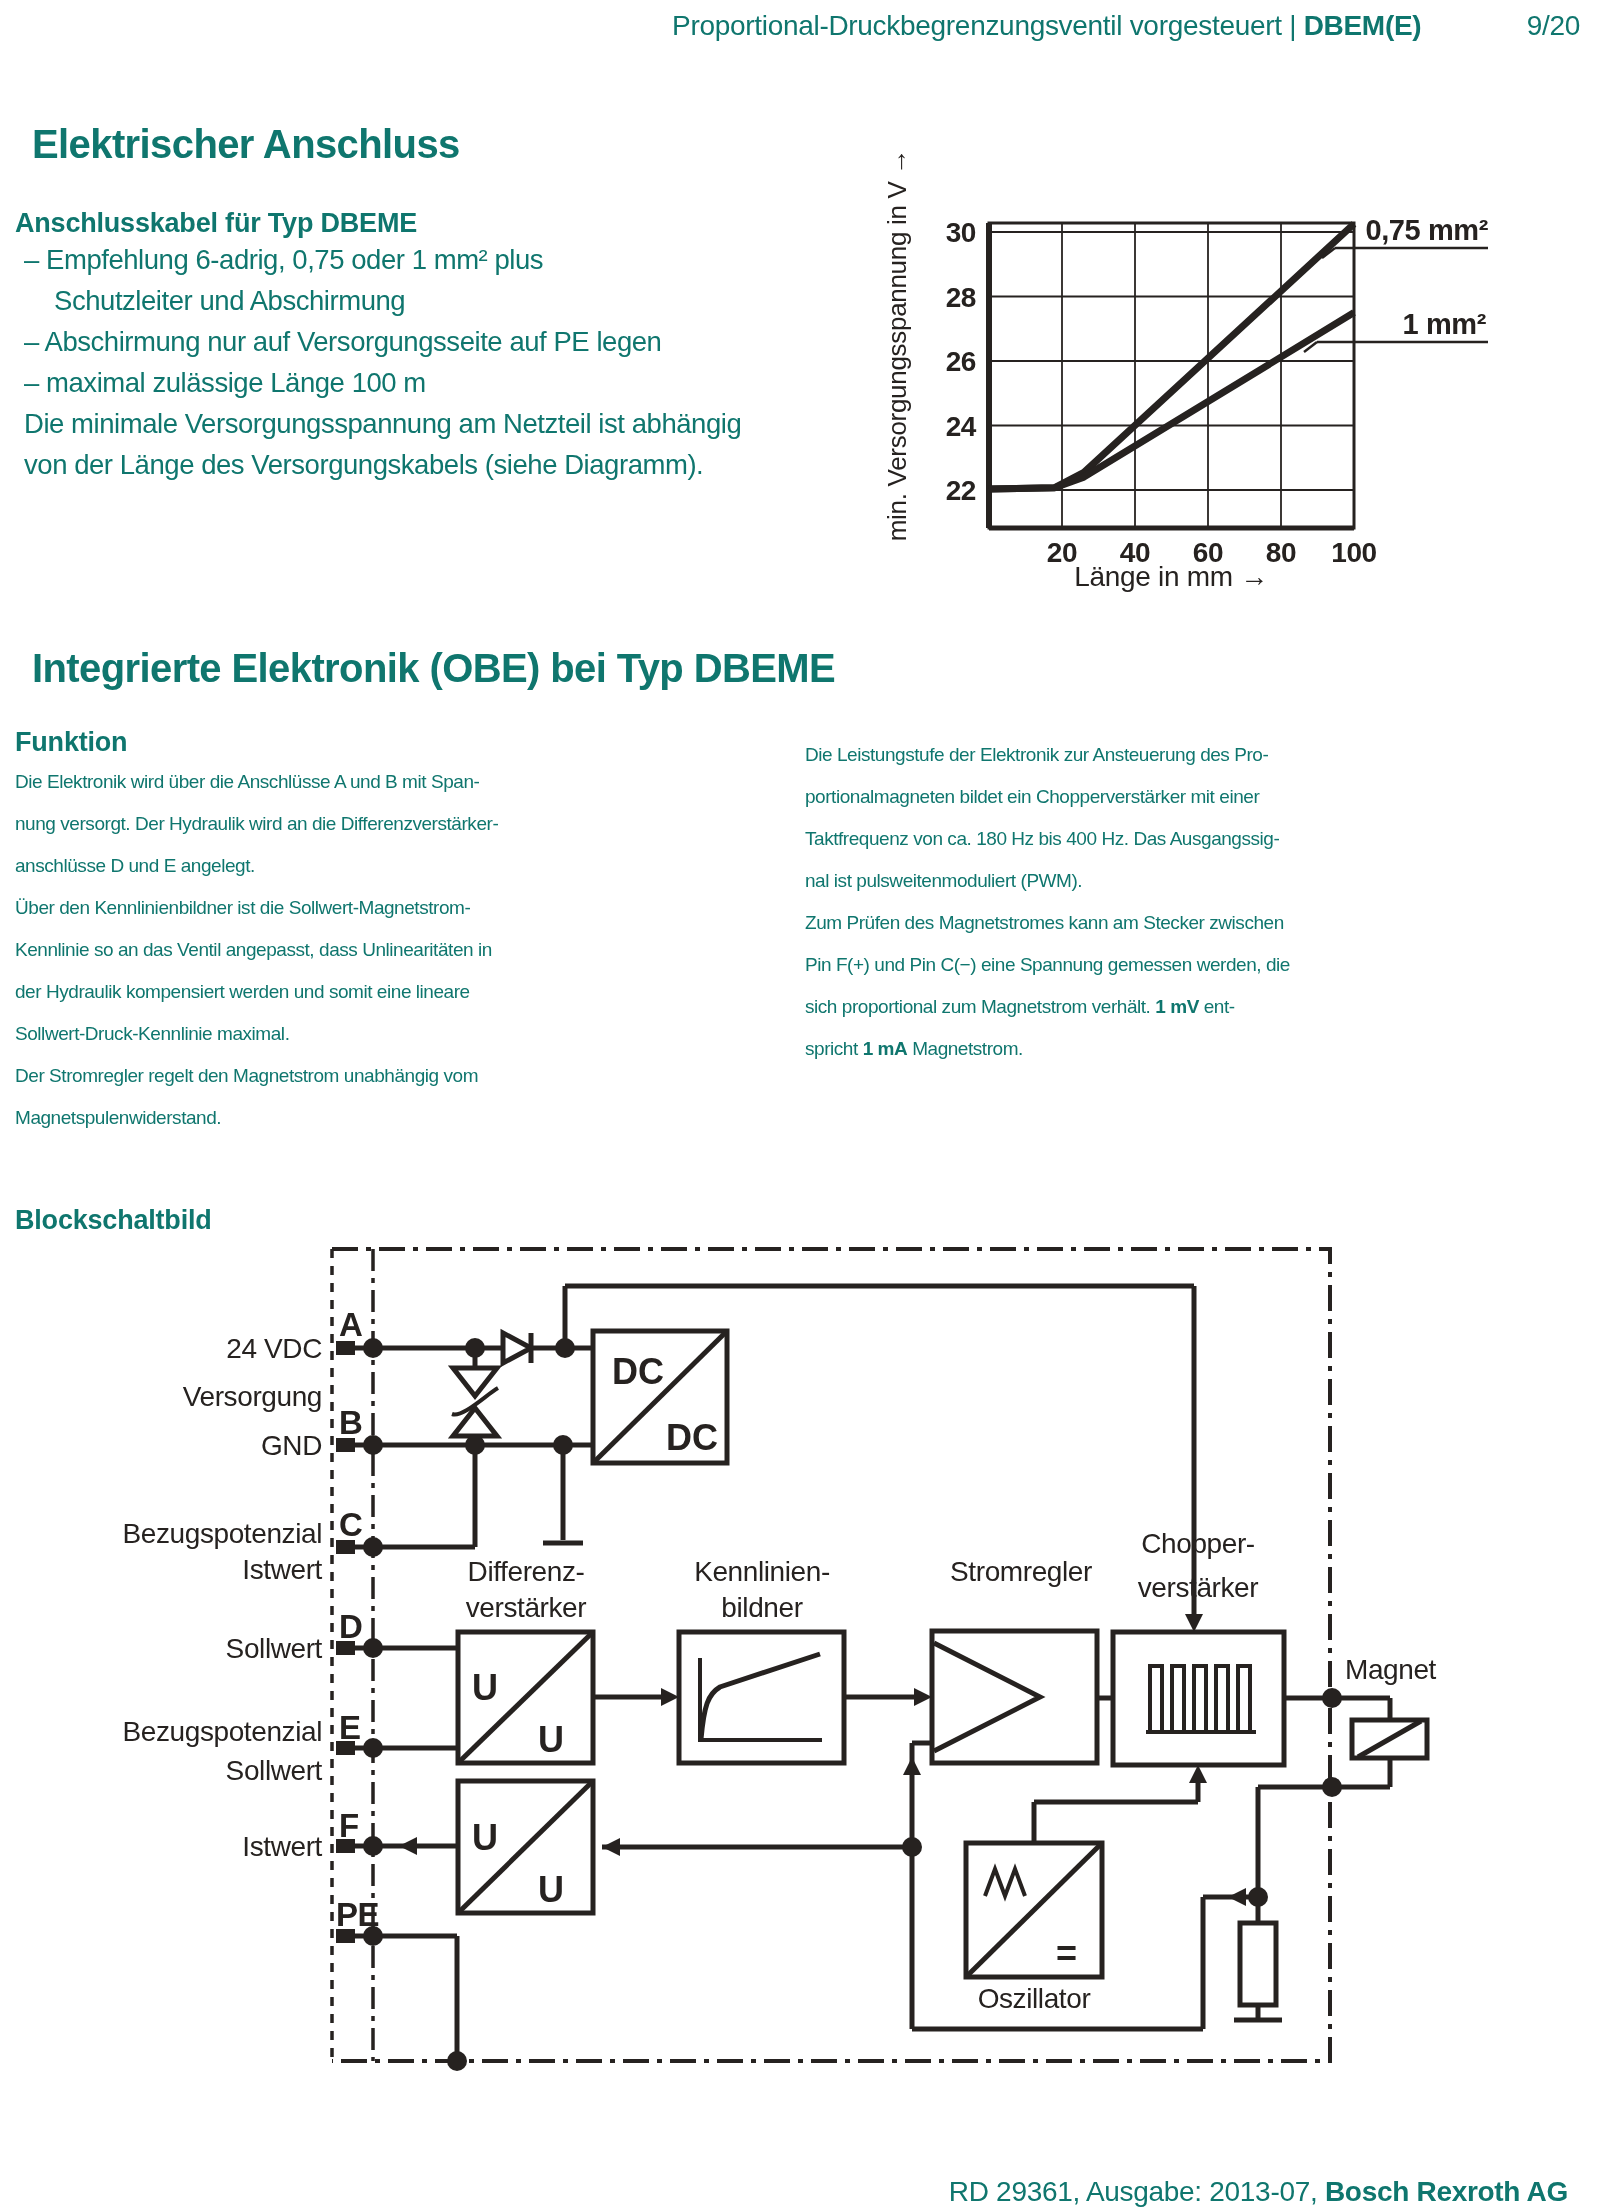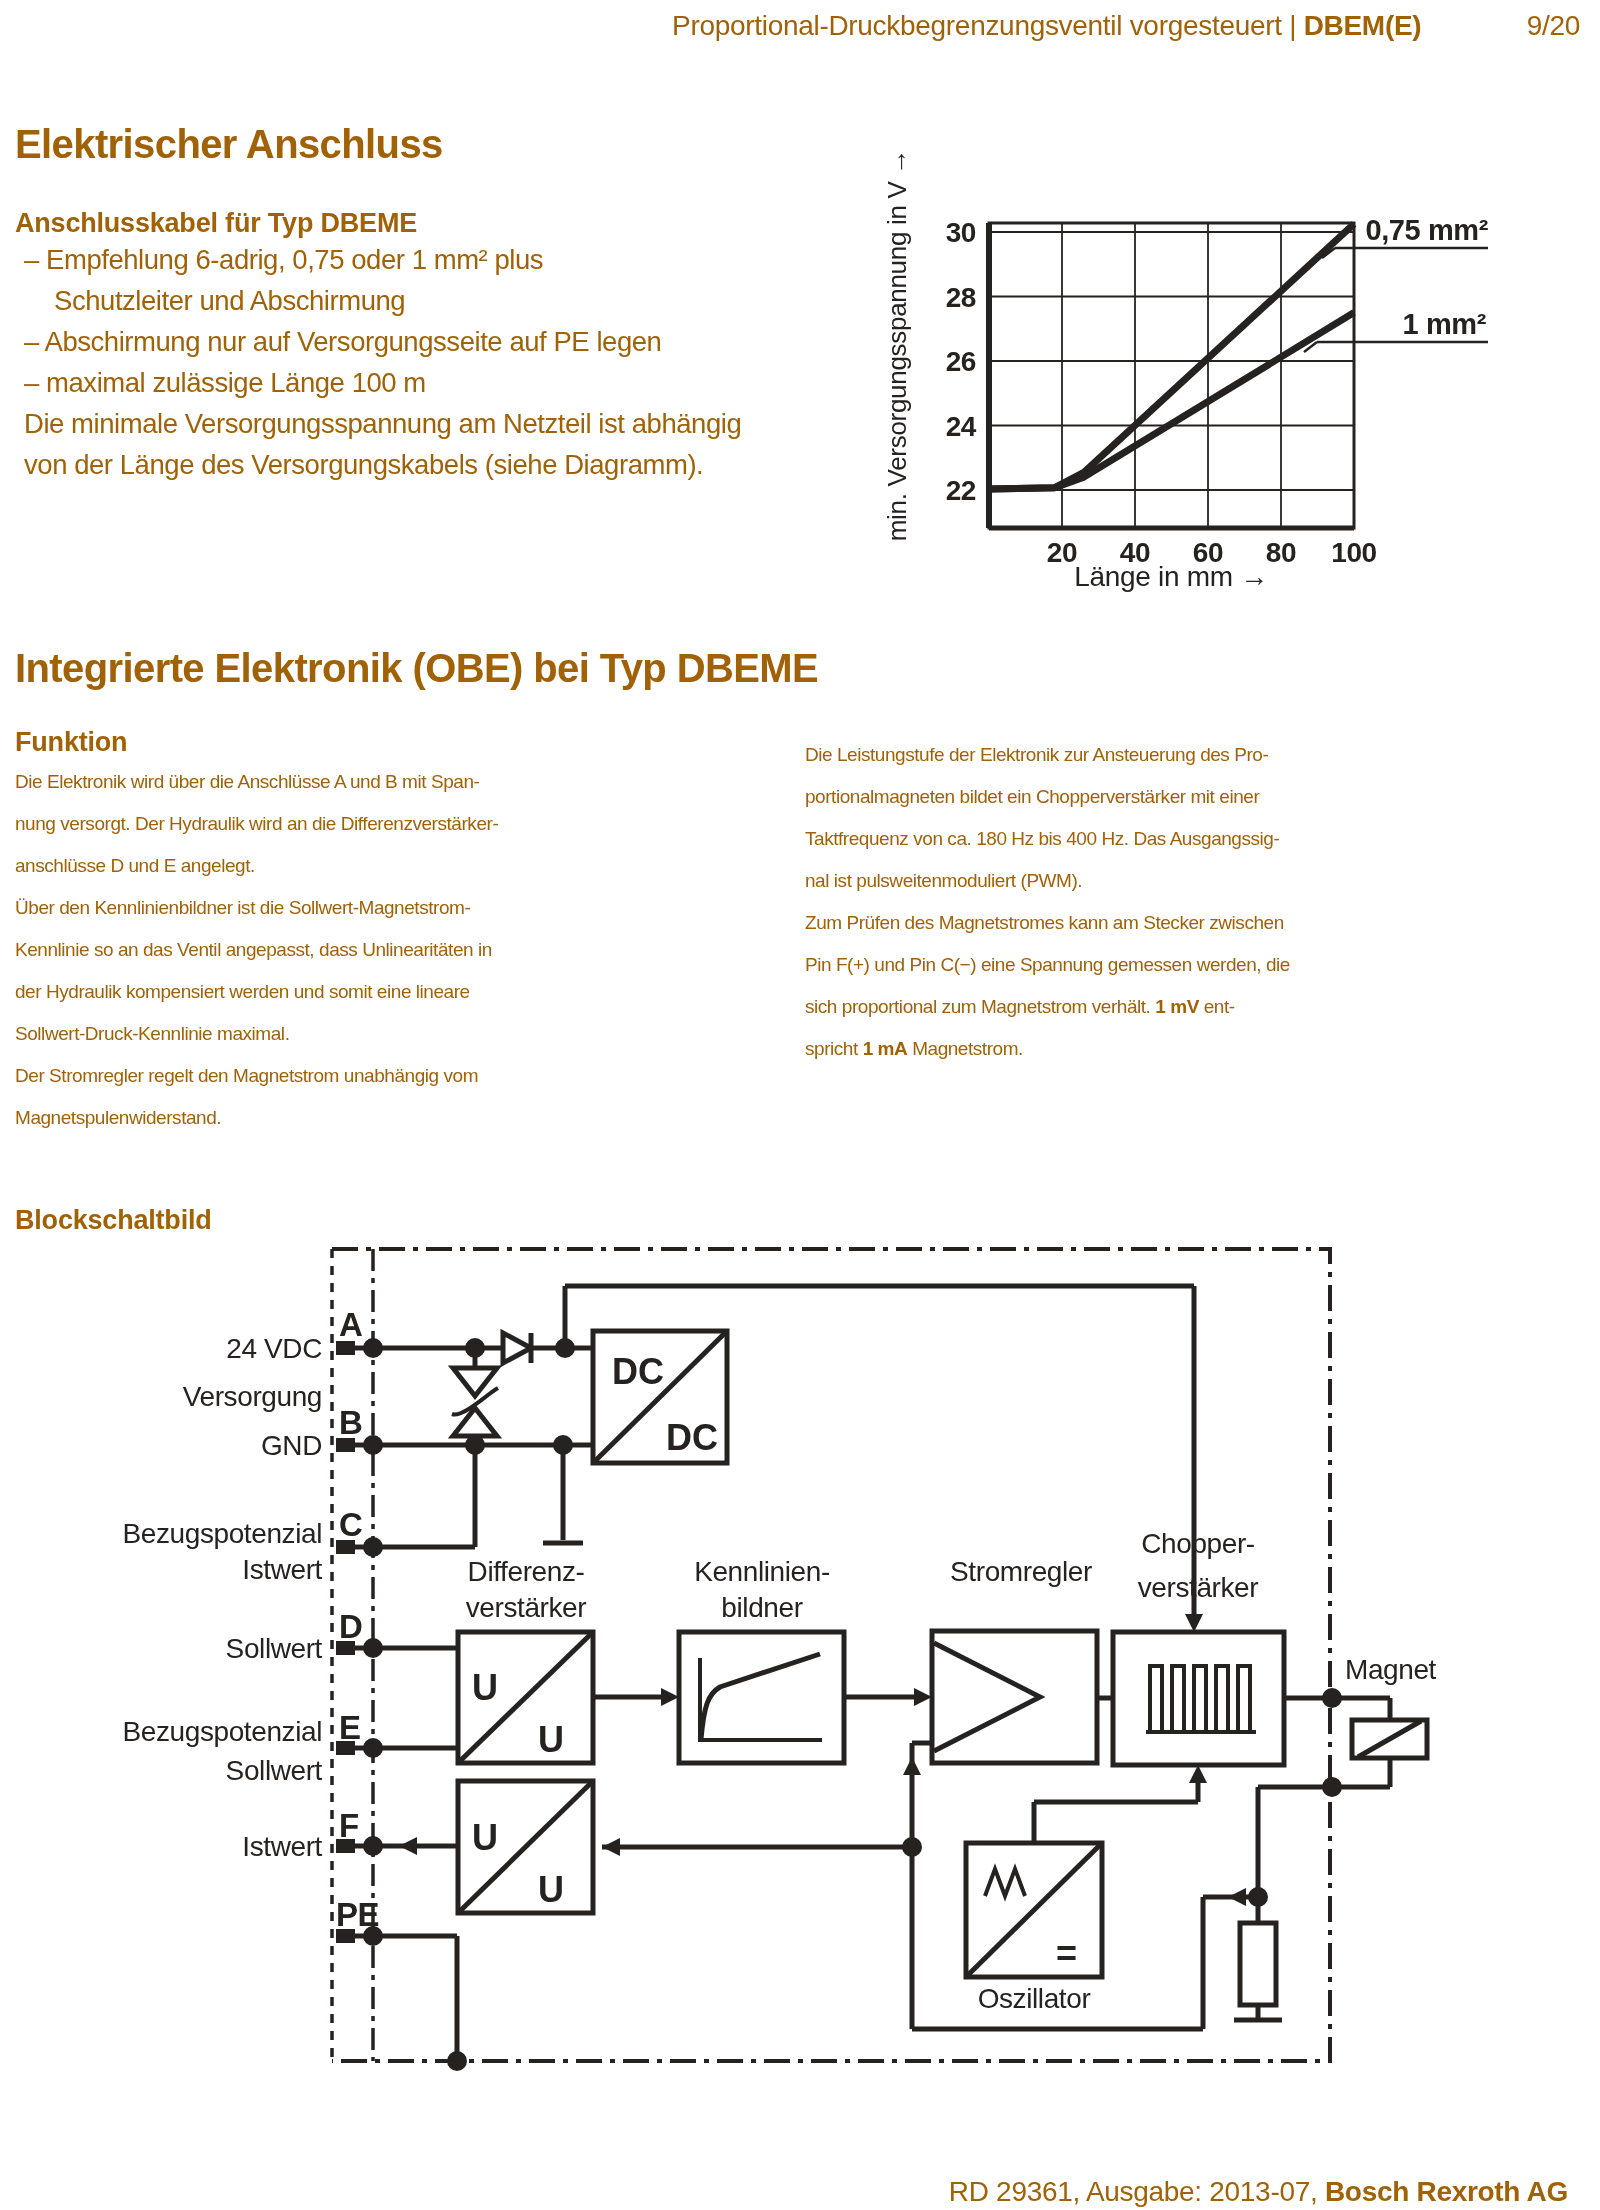--- a/index.html
+++ b/index.html
@@ -1,24 +1,24 @@
 <!DOCTYPE html>
 <html><head>
 <meta charset="utf-8">
 <style>
   html,body{margin:0;padding:0;background:#e8e8e8;}
   .page{
     position:relative;width:1600px;height:2210px;background:#ffffff;
-    font-family:"Liberation Sans",sans-serif;color:#a16207;overflow:hidden;
+    font-family:"Liberation Sans",sans-serif;color:#0f766e;overflow:hidden;
     margin:0 auto;
   }
   .abs{position:absolute;}
   .hdr{font-size:28px;letter-spacing:-0.3px;white-space:nowrap;}
   .hdr .bold{font-weight:700;}
-  .h1{font-size:40px;font-weight:700;letter-spacing:-0.6px;white-space:nowrap;}
+  .h1{font-size:40px;font-weight:700;letter-spacing:-0.6px;white-space:nowrap;margin-left:17px;}
   .h2{font-size:27px;font-weight:700;letter-spacing:-0.2px;white-space:nowrap;}
   .bodytext{font-size:27.5px;line-height:41px;letter-spacing:-0.45px;white-space:nowrap;}
   .bodytext .line{height:41px;}
   .bodytext .line.indent{padding-left:30px;}
   .bodycol{font-size:19px;line-height:42px;letter-spacing:-0.45px;white-space:nowrap;}
   .bodycol .line{height:42px;}
   .b{font-weight:700;}
   .footer{font-size:28px;letter-spacing:-0.3px;white-space:nowrap;text-align:right;}
   svg{display:block;}
   svg text{font-family:"Liberation Sans",sans-serif;fill:#262220;}

